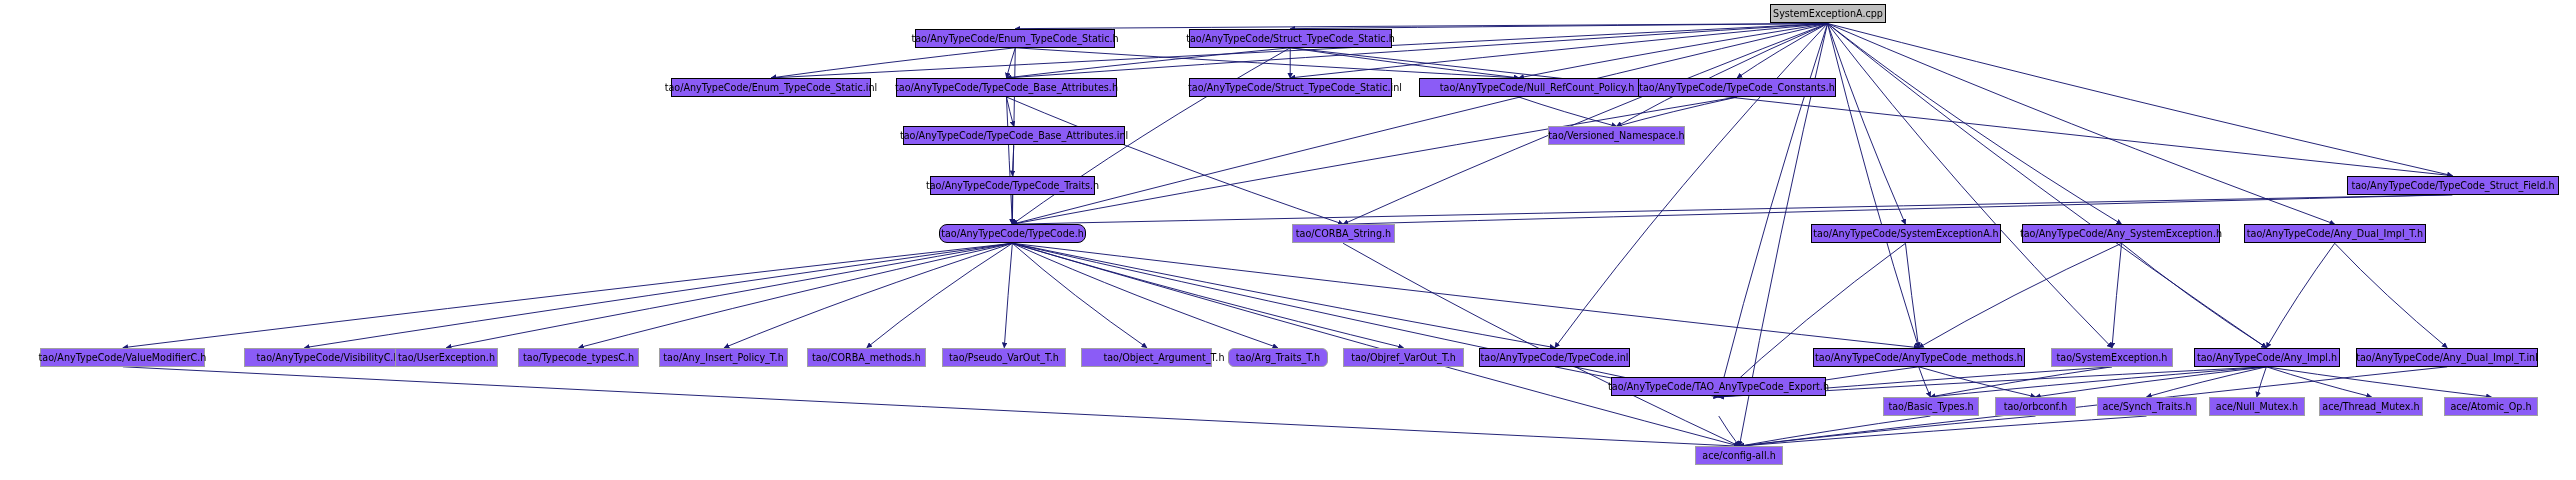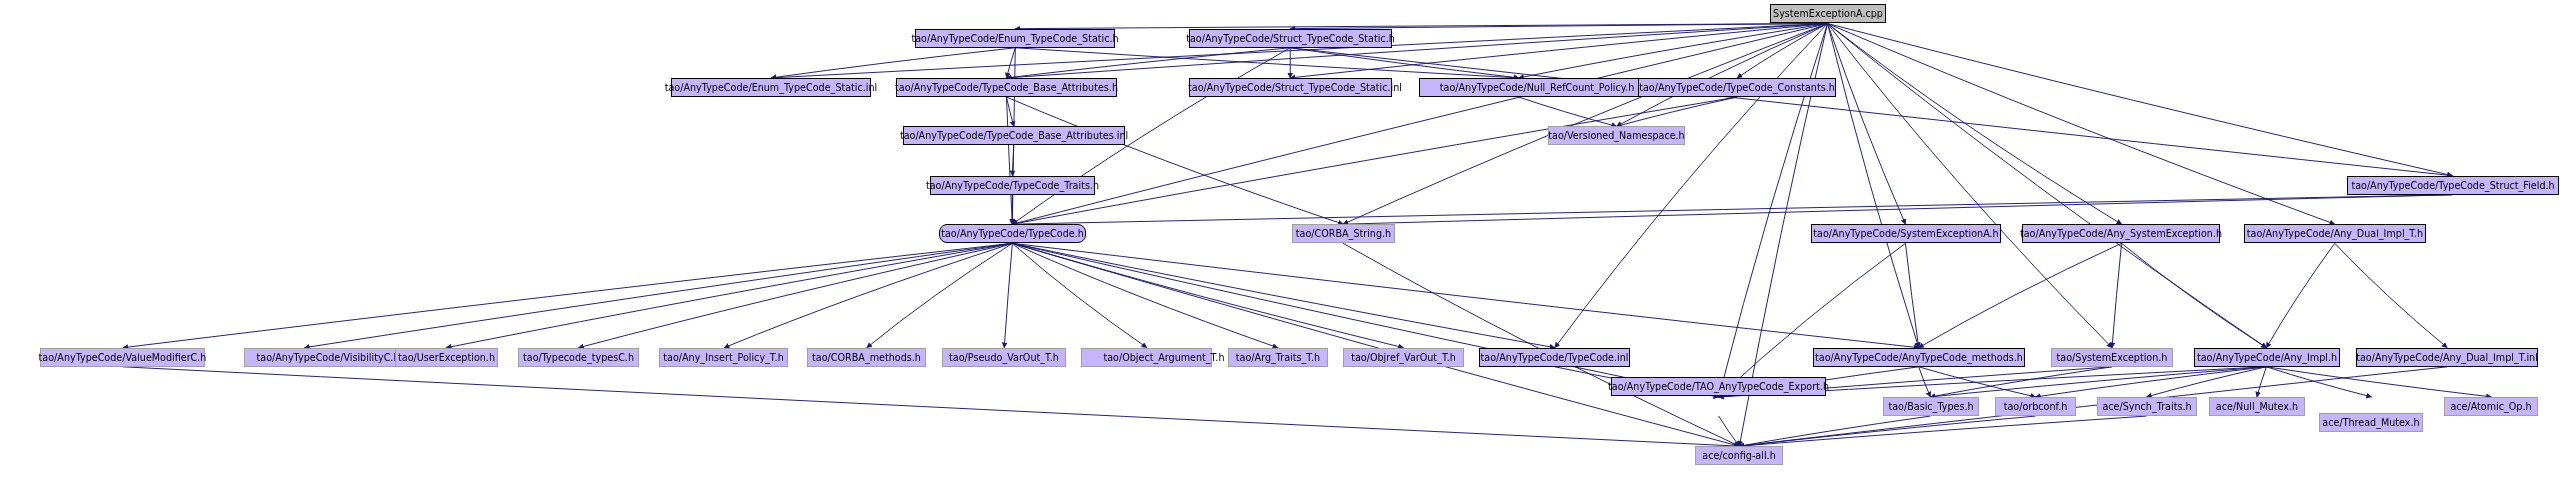--- a/index.html
+++ b/index.html
@@ -1,21 +1,21 @@
 <!DOCTYPE html>
 <html style="font-size:11.8px"><head>
 <meta charset="utf-8">
 <style>
   html,body{margin:0;padding:0;background:#ffffff;}
   #canvas{position:relative;width:2576px;height:480px;background:#ffffff;
           font-family:"DejaVu Sans","Liberation Sans",sans-serif;overflow:hidden;}
   svg#edges{position:absolute;left:0;top:0;width:2576px;height:480px;}
   .node{position:absolute;box-sizing:border-box;display:flex;align-items:center;
         justify-content:center;height:19px;white-space:nowrap;
-        font-size:9.6px;color:#000000;background:#c4b5fd;padding:0 5.1px;line-height:1;}
+        font-size:9.6px;color:#000000;background:#8b5cf6;padding:0 5.1px;line-height:1;}
   .node.b{border:0.7px solid #000000;}
   .node.g{border:0.7px solid #a0a0a0;}
   .node.root{border:0.7px solid #000000;background:#bfbfbf;}
 </style>
 </head>
 <body>
 
 <div id="canvas">
   <svg id="edges" viewBox="0 0 3504 653" width="2576" height="480">
     <defs>
@@ -125,30 +125,30 @@
       <div class="node b" style="left: 2022px; top: 224px; width: 198px;">tao/AnyTypeCode/Any_SystemException.h</div>
       <div class="node b" style="left: 2244px; top: 224px; width: 182px; text-align: right;">tao/AnyTypeCode/Any_Dual_Impl_T.h</div>
       <div class="node g" style="left: 40px; top: 348px; width: 165px;">tao/AnyTypeCode/ValueModifierC.h</div>
       <div class="node g" style="left: 244px; top: 348px; width: 168px;">tao/AnyTypeCode/VisibilityC.h</div>
       <div class="node g" style="left: 395px; top: 348px; width: 103px;">tao/UserException.h</div>
       <div class="node g" style="left: 518px; top: 348px; width: 121px;">tao/Typecode_typesC.h</div>
       <div class="node g" style="left: 659px; top: 348px; width: 129px;">tao/Any_Insert_Policy_T.h</div>
       <div class="node g" style="left: 807px; top: 348px; width: 119px;">tao/CORBA_methods.h</div>
       <div class="node g" style="left: 942px; top: 348px; width: 124px;">tao/Pseudo_VarOut_T.h</div>
       <div class="node g" style="left: 1081px; top: 348px; width: 131px; padding-left: 40px;">tao/Object_Argument_T.h</div>
-      <div class="node g" style="left: 1228px; top: 348px; width: 100px;">tao/Arg_Traits_T.h</div>
+      <div class="node g" style="left: 1228px; top: 348px; width: 100px; border-radius: 6px;">tao/Arg_Traits_T.h</div>
       <div class="node g" style="left: 1343px; top: 348px; width: 121px;">tao/Objref_VarOut_T.h</div>
       <div class="node b" style="left: 1479px; top: 348px; width: 151px;">tao/AnyTypeCode/TypeCode.inl</div>
       <div class="node b" style="left: 1813px; top: 348px; width: 212px;">tao/AnyTypeCode/AnyTypeCode_methods.h</div>
       <div class="node g" style="left: 2051px; top: 348px; width: 122px;">tao/SystemException.h</div>
       <div class="node b" style="left: 2194px; top: 348px; width: 146px;">tao/AnyTypeCode/Any_Impl.h</div>
       <div class="node b" style="left: 2356px; top: 348px; width: 182px;">tao/AnyTypeCode/Any_Dual_Impl_T.inl</div>
       <div class="node b" style="left: 1611px; top: 377px; width: 215px;">tao/AnyTypeCode/TAO_AnyTypeCode_Export.h</div>
       <div class="node g" style="left: 1883px; top: 397px; width: 96px;">tao/Basic_Types.h</div>
       <div class="node g" style="left: 1995px; top: 397px; width: 81px;">tao/orbconf.h</div>
       <div class="node g" style="left: 2097px; top: 397px; width: 100px;">ace/Synch_Traits.h</div>
       <div class="node g" style="left: 2209px; top: 397px; width: 96px;">ace/Null_Mutex.h</div>
-      <div class="node g" style="left: 2319px; top: 397px; width: 104px; margin-top: 16px;">ace/Thread_Mutex.h</div>
+      <div class="node g" style="left: 2319px; top: 397px; width: 104px;">ace/Thread_Mutex.h</div>
       <div class="node g" style="left: 2444px; top: 397px; width: 94px;">ace/Atomic_Op.h</div>
       <div class="node g" style="left: 1695px; top: 446px; width: 88px;">ace/config-all.h</div>
     </div>
 </div>
 
 
 </body></html>

